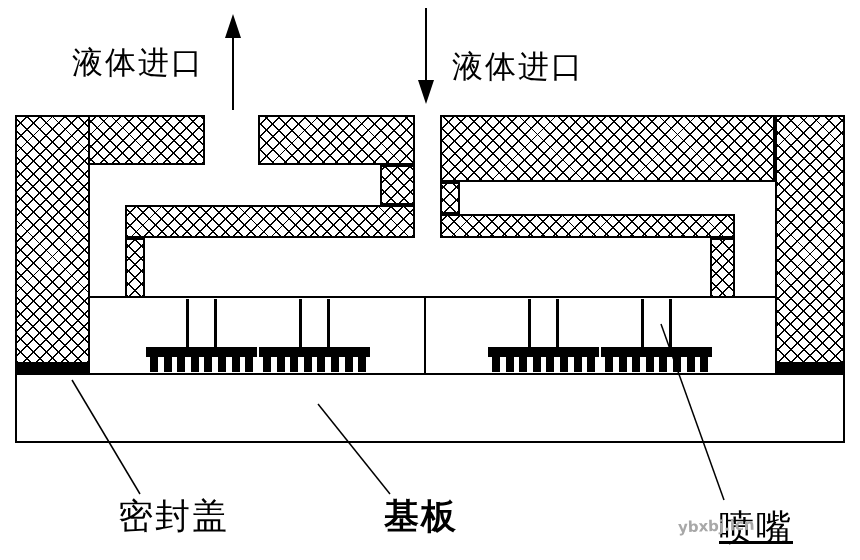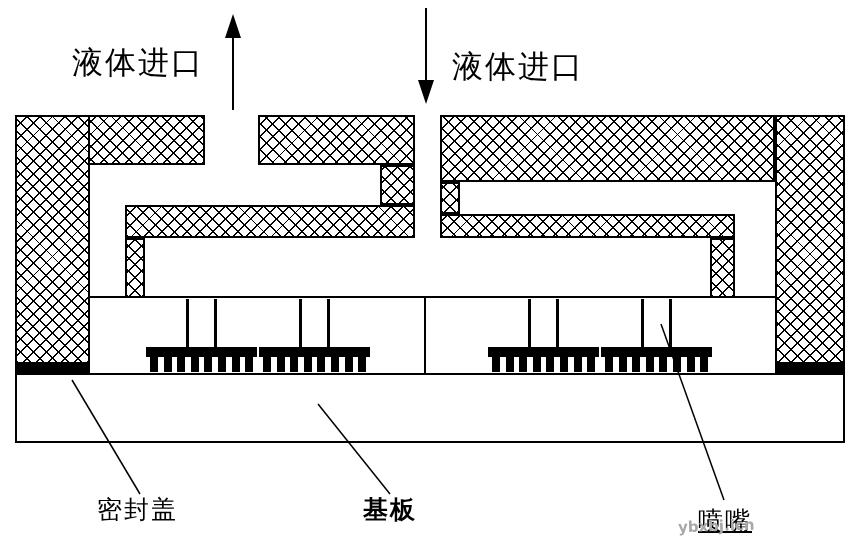--- a/index.html
+++ b/index.html
@@ -26,21 +26,21 @@
     border:2px solid #000;
     background:#fff;
   }
   .chip-bar{position:absolute;height:10px;background:#000;}
   .chip-teeth{
     position:absolute;height:15px;
     background-image:repeating-linear-gradient(90deg,#000 0,#000 8px,transparent 8px,transparent 13.6px);
   }
   .stem{position:absolute;width:3px;height:48px;background:#000;}
   .lbl{position:absolute;color:#000;font-size:31px;letter-spacing:2px;white-space:nowrap;}
-  .lbl-bottom{font-size:25px;}
+  .lbl-bottom{font-size:35px;margin-left:21px;}
   .watermark{
     position:absolute;color:#a8a8a8;font-size:15px;font-weight:bold;
     transform:rotate(-2deg);white-space:nowrap;
   }
   svg.overlay{position:absolute;left:0;top:0;pointer-events:none;}
 </style>
 </head>
 <body>
 
 <div id="canvas">

